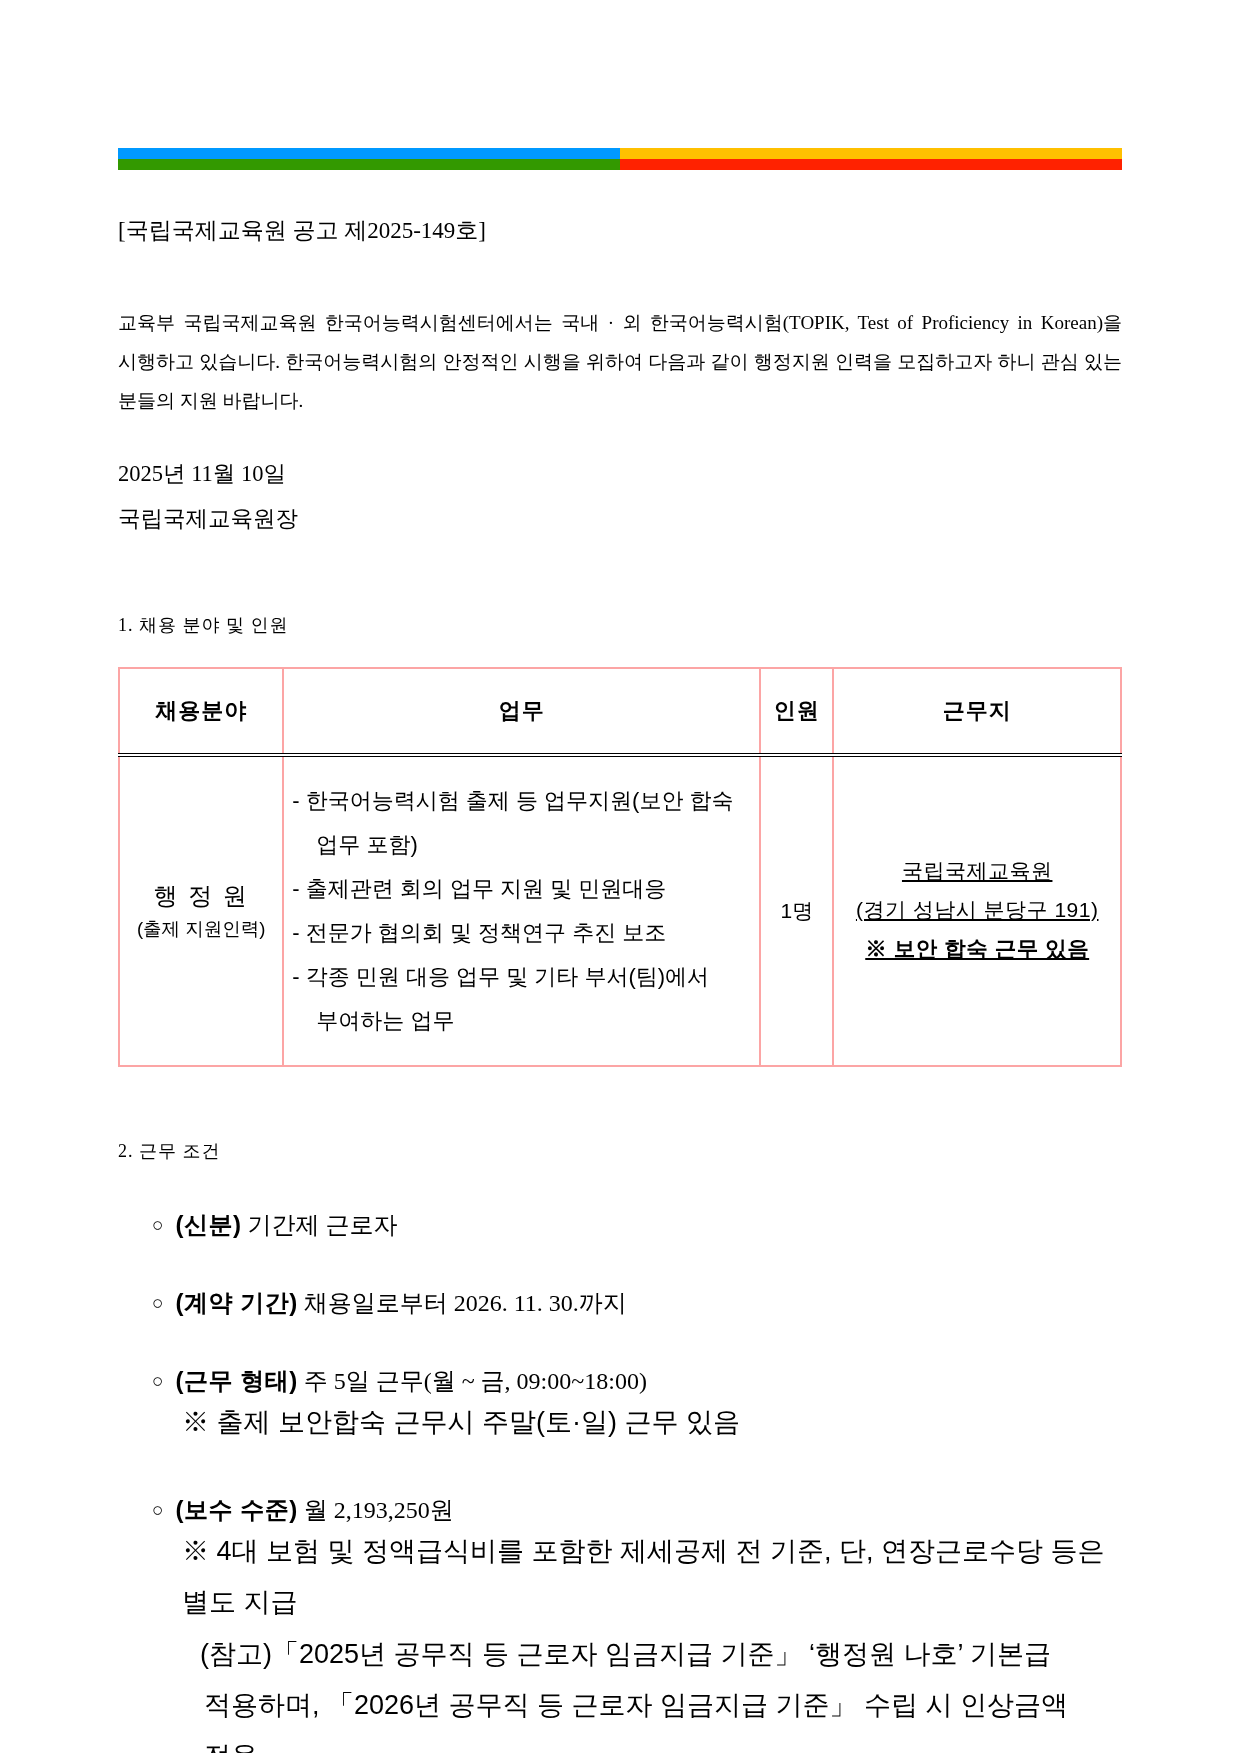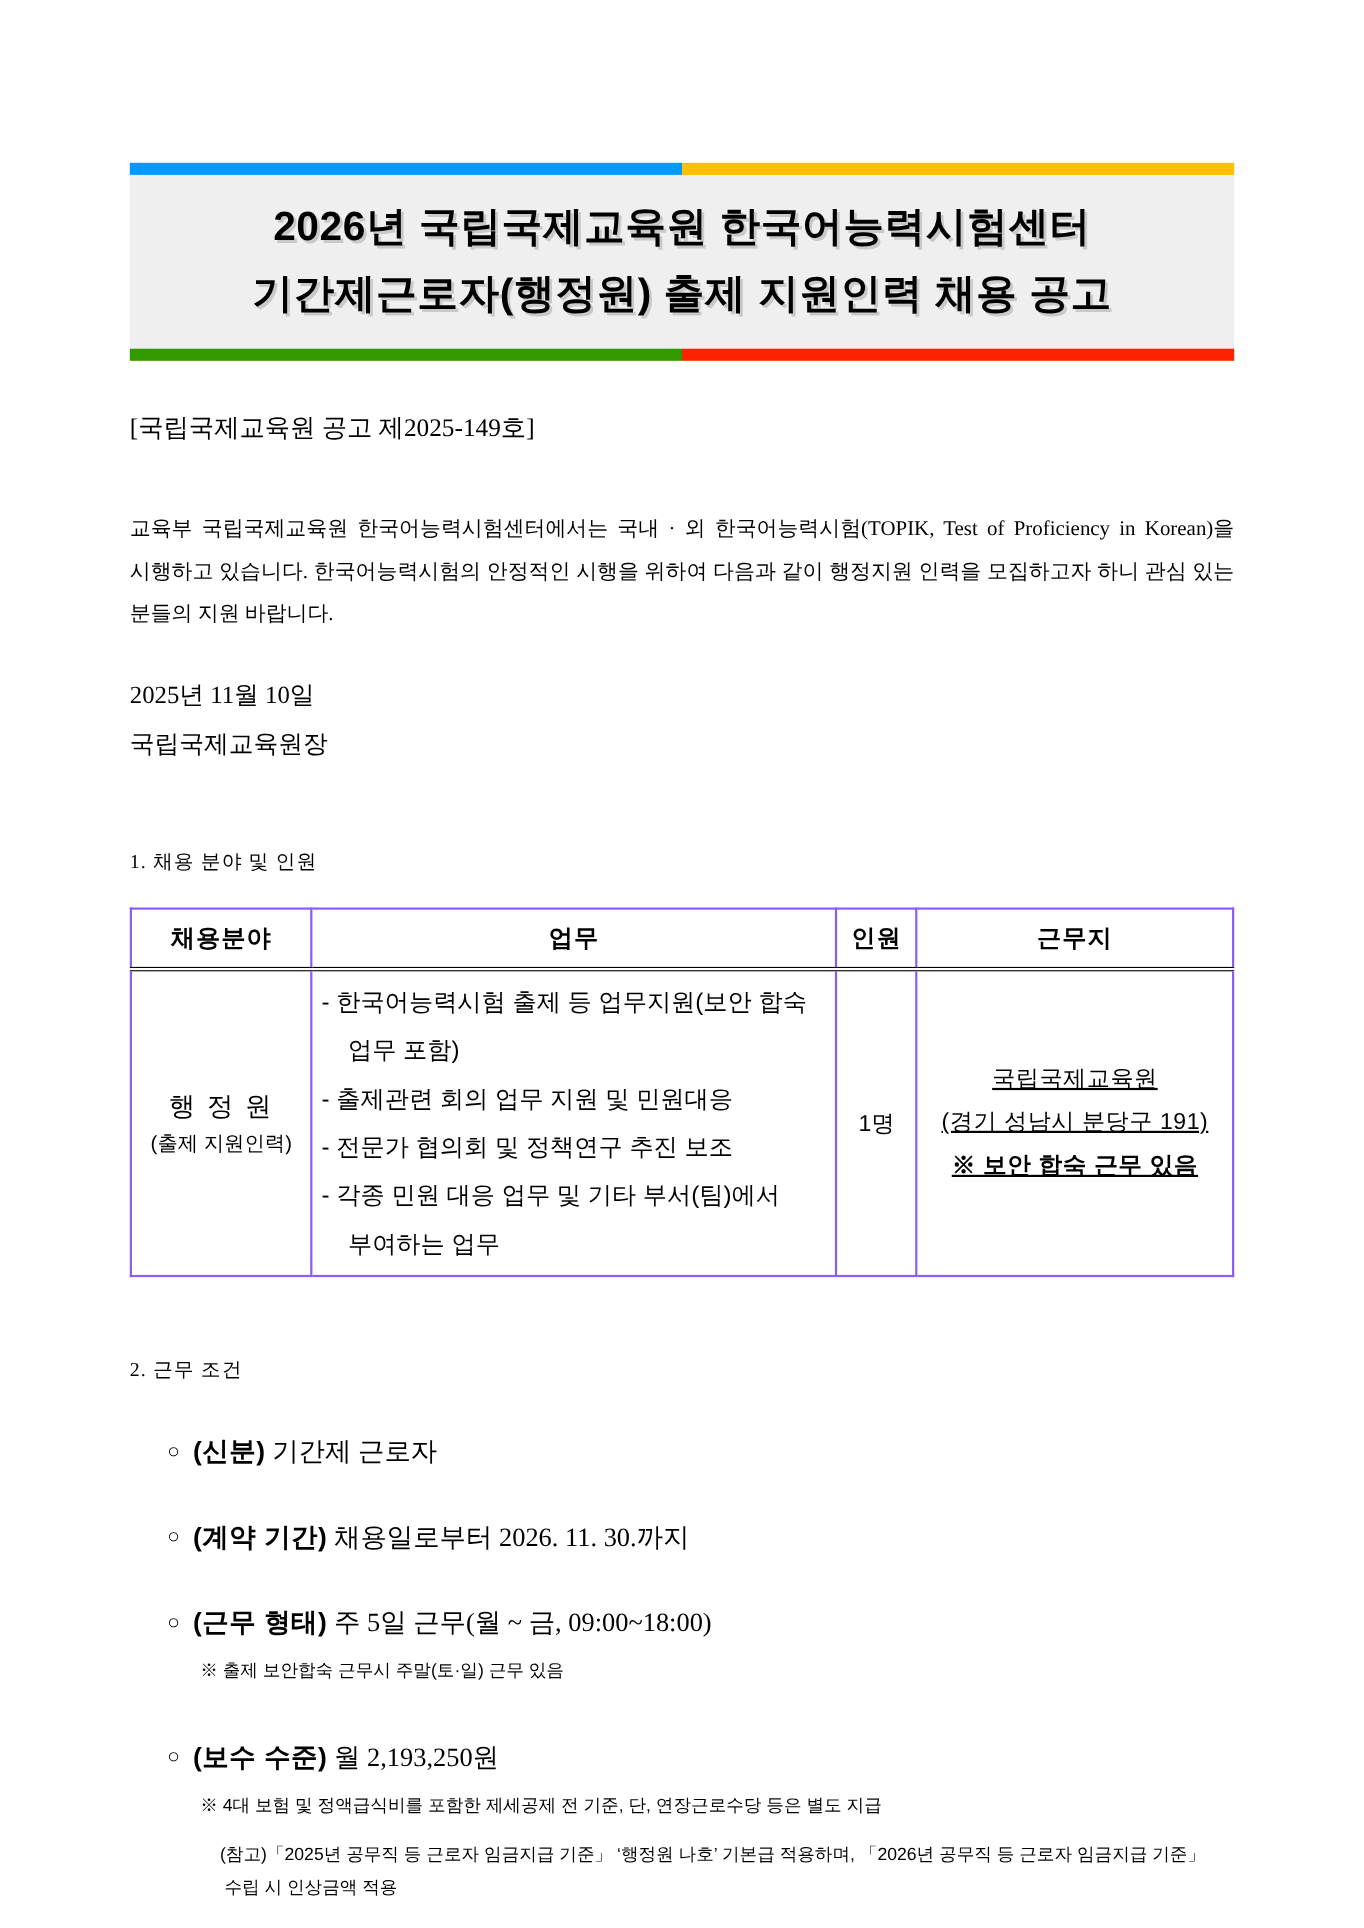--- a/index.html
+++ b/index.html
@@ -60,22 +60,22 @@
   }
   
   table.recruit{
     width:100%;
     margin-top:30px;
     border-collapse:collapse;
     table-layout:fixed;
     font-family:"Liberation Sans", sans-serif;
   }
   table.recruit th, table.recruit td{
-    border:2px solid #8b5cf6;
-    padding:6px 8px;
+    border:2px solid #fca5a5;
+    padding:22px 8px;
     vertical-align:middle;
   }
   table.recruit thead th{
     font-size:22px;
     font-weight:bold;
     text-align:center;
     height:40px;
     border-bottom:4px double #000;
     letter-spacing:1px;
   }
@@ -109,46 +109,41 @@
     vertical-align:2px;
     margin-right:12px;
   }
   .cond-item .lbl{
     font-family:"Liberation Sans", sans-serif;
     font-weight:bold;
     letter-spacing:0.5px;
   }
   .cond-item .txt{ }
   .cond-note{
-    margin-top:14px;
     margin-left:64px;
     font-family:"Liberation Sans", sans-serif;
-    font-size:16px;
+    font-size:27px;
     line-height:1.9;
     word-break:keep-all;
   }
   .cond-note.hang{
     padding-left:16px;
     text-indent:-4px;
     margin-left:70px;
   }
 </style>
 </head>
 <body>
 
 <div class="page">
 
   <div class="banner">
     <div class="banner-bar">
       <div class="half" style="background: rgb(0, 153, 255);"></div>
       <div class="half" style="background: rgb(255, 192, 0);"></div>
-    </div>
-    <div class="banner-body" style="background: rgb(239, 239, 239);">
-      <div class="banner-title">2026년 국립국제교육원 한국어능력시험센터</div>
-      <div class="banner-title">기간제근로자(행정원) 출제 지원인력 채용 공고</div>
     </div>
     <div class="banner-bar">
       <div class="half" style="background: rgb(51, 153, 0);"></div>
       <div class="half" style="background: rgb(255, 34, 0);"></div>
     </div>
   </div>
 
   <div class="notice-number">[국립국제교육원 공고 제2025-149호]</div>
 
   <p class="intro">교육부 국립국제교육원 한국어능력시험센터에서는 국내 · 외 한국어능력시험(TOPIK, Test of Proficiency in Korean)을 시행하고 있습니다. 한국어능력시험의 안정적인 시행을 위하여 다음과 같이 행정지원 인력을 모집하고자 하니 관심 있는 분들의 지원 바랍니다.</p>

